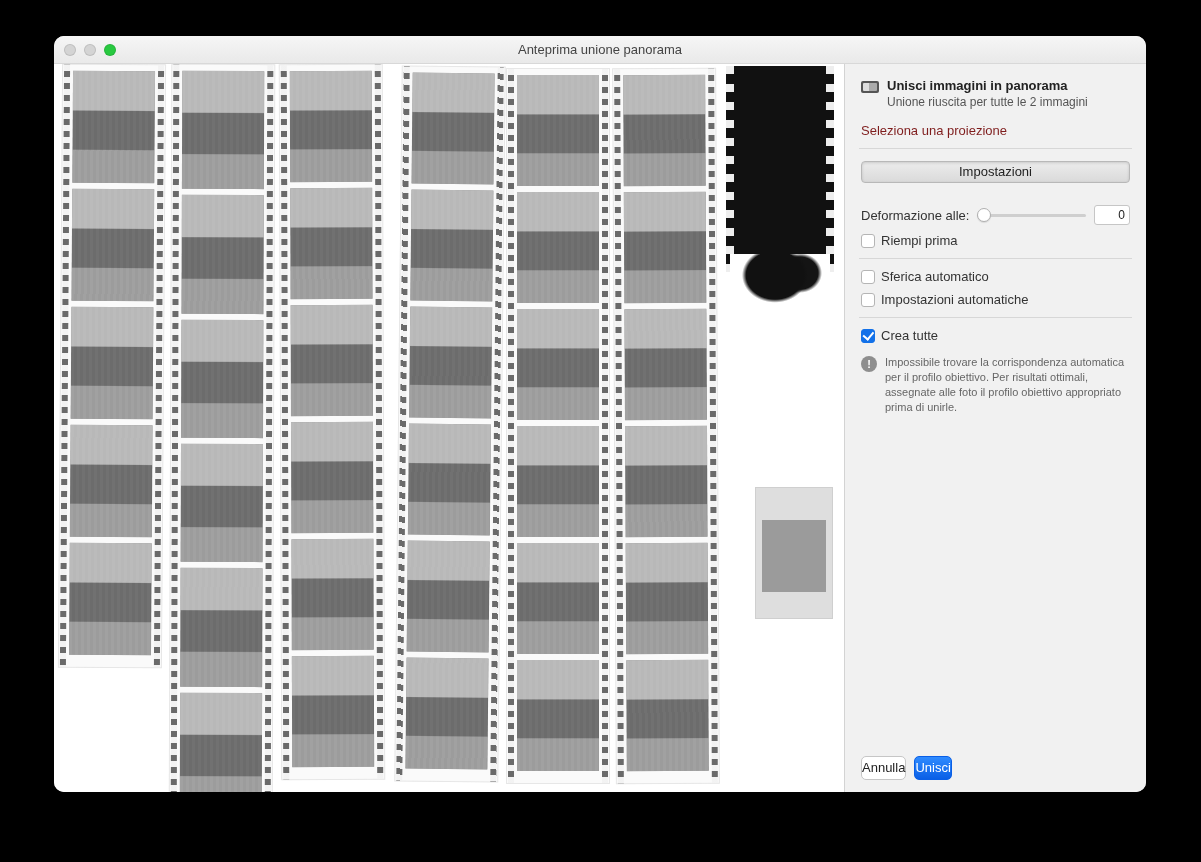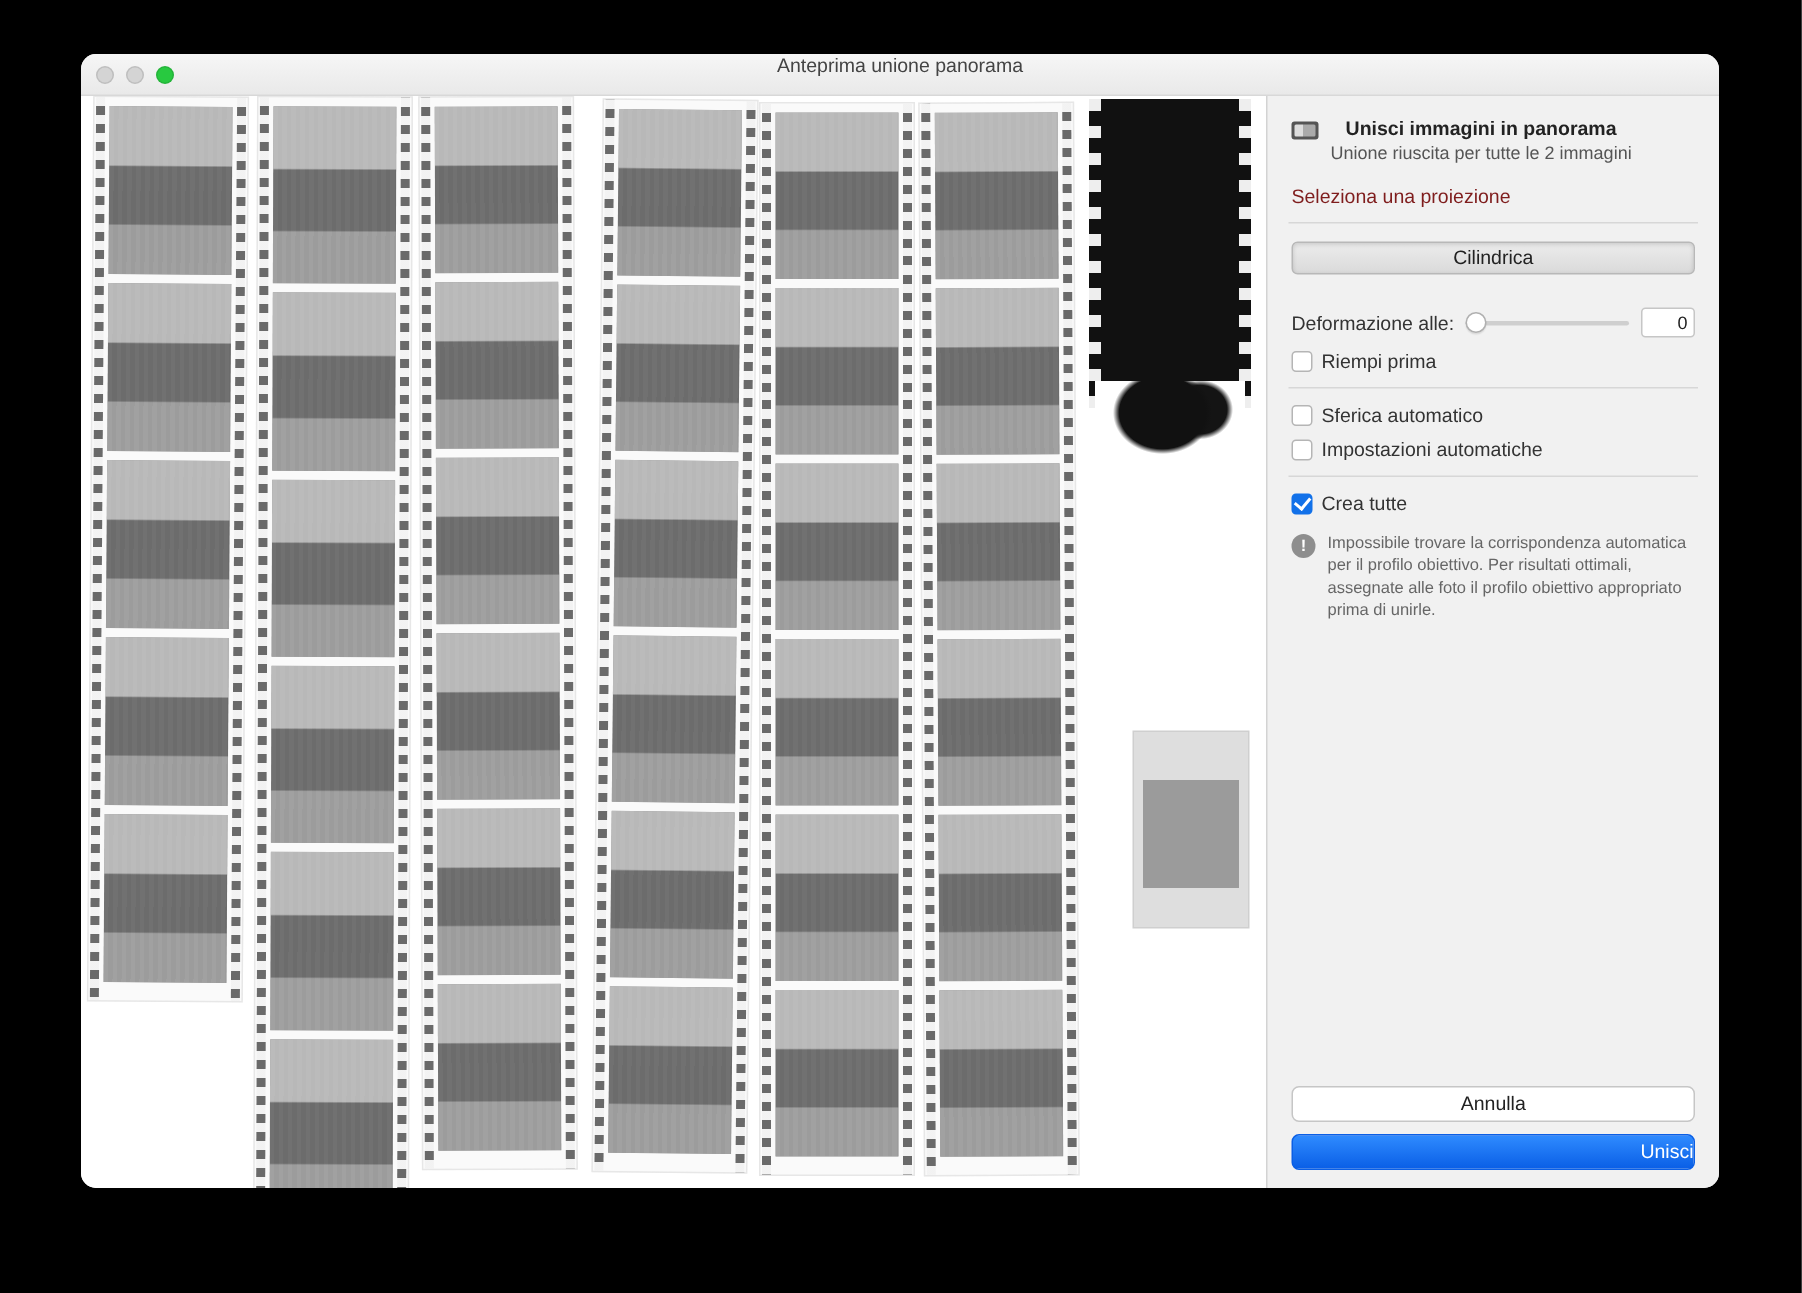--- a/index.html
+++ b/index.html
@@ -19,20 +19,21 @@
     background: #ececec;
     border-radius: 10px;
     box-shadow: 0 20px 60px rgba(0,0,0,.55), 0 0 0 1px rgba(0,0,0,.15);
     overflow: hidden;
     display: flex;
     flex-direction: column;
   }
   .titlebar {
     height: 28px;
     display: flex;
+    align-items: center;
     position: relative;
     border-bottom: 1px solid #d8d8d8;
     background: linear-gradient(#f6f6f6,#e9e9e9);
   }
   .traffic { display:flex; gap:8px; position:absolute; left:10px; top:8px;}
   .tl { width:12px; height:12px; border-radius:50%; background:#d4d4d4; border:1px solid rgba(0,0,0,.1);}
   .tl.close  { }
   .tl.min    { }
   .tl.zoom   { background:#28c940; }
   .title {
@@ -107,21 +108,21 @@
   .pano-icon { width:18px; height:12px; margin-top:3px; flex:0 0 auto;
     background: linear-gradient(#555,#555);
     border-radius:2px;
     position:relative;
   }
   .pano-icon::before{
     content:""; position:absolute; inset:2px;
     background:linear-gradient(90deg,#ddd 0 40%, #aaa 40% 100%);
     border-radius:1px;
   }
-  .ph-title { font-weight:600; font-size:13px; color:#222;text-align:center;}
+  .ph-title { font-weight:600; font-size:13px; color:#222;}
   .ph-sub   { font-size:12px; color:#555; margin-left:0; margin-top:2px;}
   .ph-block { margin-left:0; }
   .section-label { font-size:13px; color:#7f1d1d; margin-top:6px;}
   .divider { height:1px; background:#d7d7d7; margin:2px -2px;}
   .seg-group { display:flex; flex-direction:column; gap:6px; margin-top:2px;}
   .seg-btn {
     height:22px;
     border:1px solid #b8b8b8;
     border-radius:4px;
     background:linear-gradient(#fefefe,#f0f0f0);
@@ -185,21 +186,21 @@
     margin-top:4px;
   }
   .info-icon{
     width:16px; height:16px; flex:0 0 auto; border-radius:50%;
     background:#8e8e8e; color:#fff;
     display:flex; align-items:center; justify-content:center;
     font-size:11px; font-weight:700;
     margin-top:1px;
   }
   .spacer { flex:1; }
-  .footer-btns { display:flex; flex-direction:column; gap:8px; margin-top:8px;}
+  .footer-btns { display:flex; flex-direction:row; gap:8px; margin-top:8px;}
   .btn {
     height:24px; border-radius:5px; text-align:center; line-height:22px;
     font-size:13px; cursor:pointer; user-select:none;
   }
   .btn.secondary{
     background:#fff; border:1px solid #c6c6c6; color:#222;
   }
   .btn.primary{
     background:linear-gradient(#2f8bff,#0a5fe6); color:#fff;
     border:1px solid #0a5fe6;
@@ -326,21 +327,21 @@
         <div class="ph-block">
           <div class="ph-title">Unisci immagini in panorama</div>
           <div class="ph-sub">Unione riuscita per tutte le 2 immagini</div>
         </div>
       </div>
 
       <div class="section-label">Seleziona una proiezione</div>
       <div class="divider"></div>
 
       <div class="seg-group">
-        <div class="seg-btn selected">Cilindrica</div>
+        <div class="seg-btn selected">Impostazioni</div>
       </div>
 
       <div style="height:6px"></div>
       <div class="row">
         <label>Deformazione alle:</label>
         <div class="slider">
           <div class="slider-track"></div>
           <div class="slider-thumb"></div>
         </div>
         <div class="numbox">0</div>

